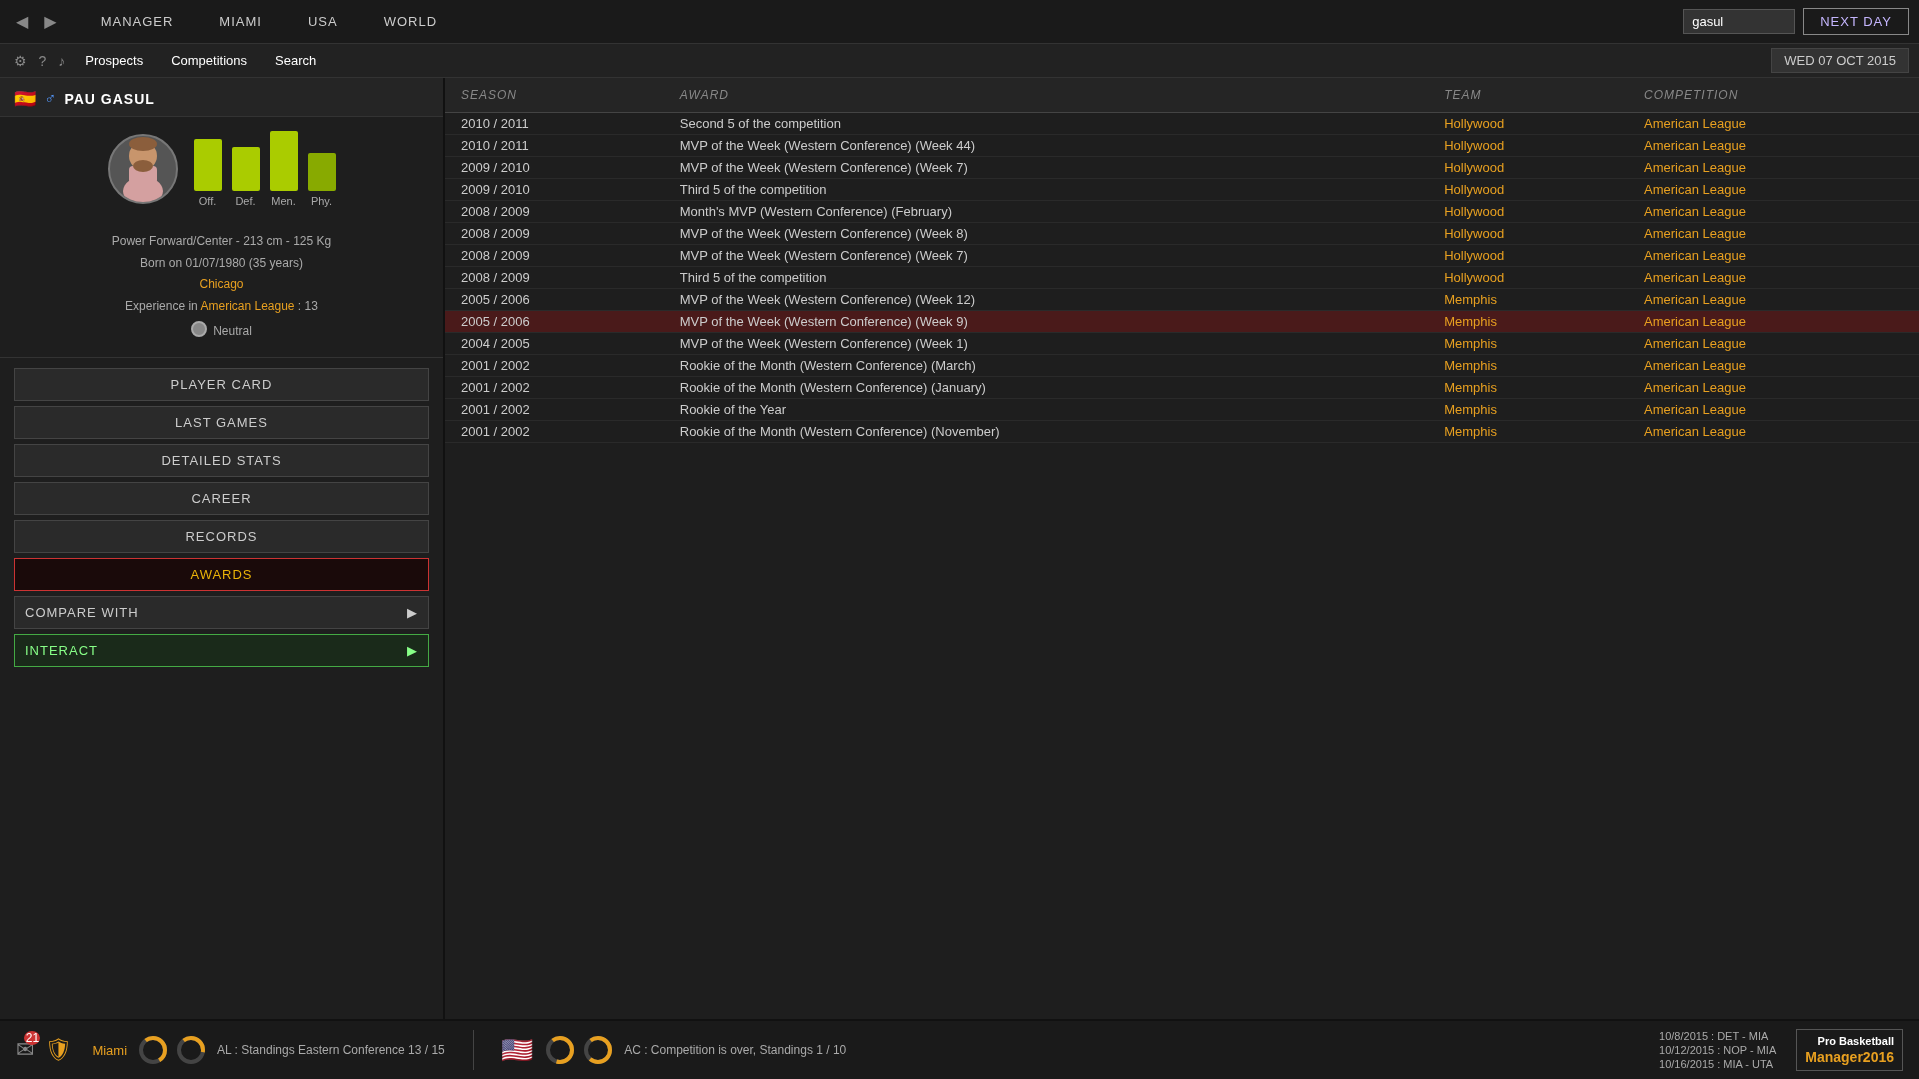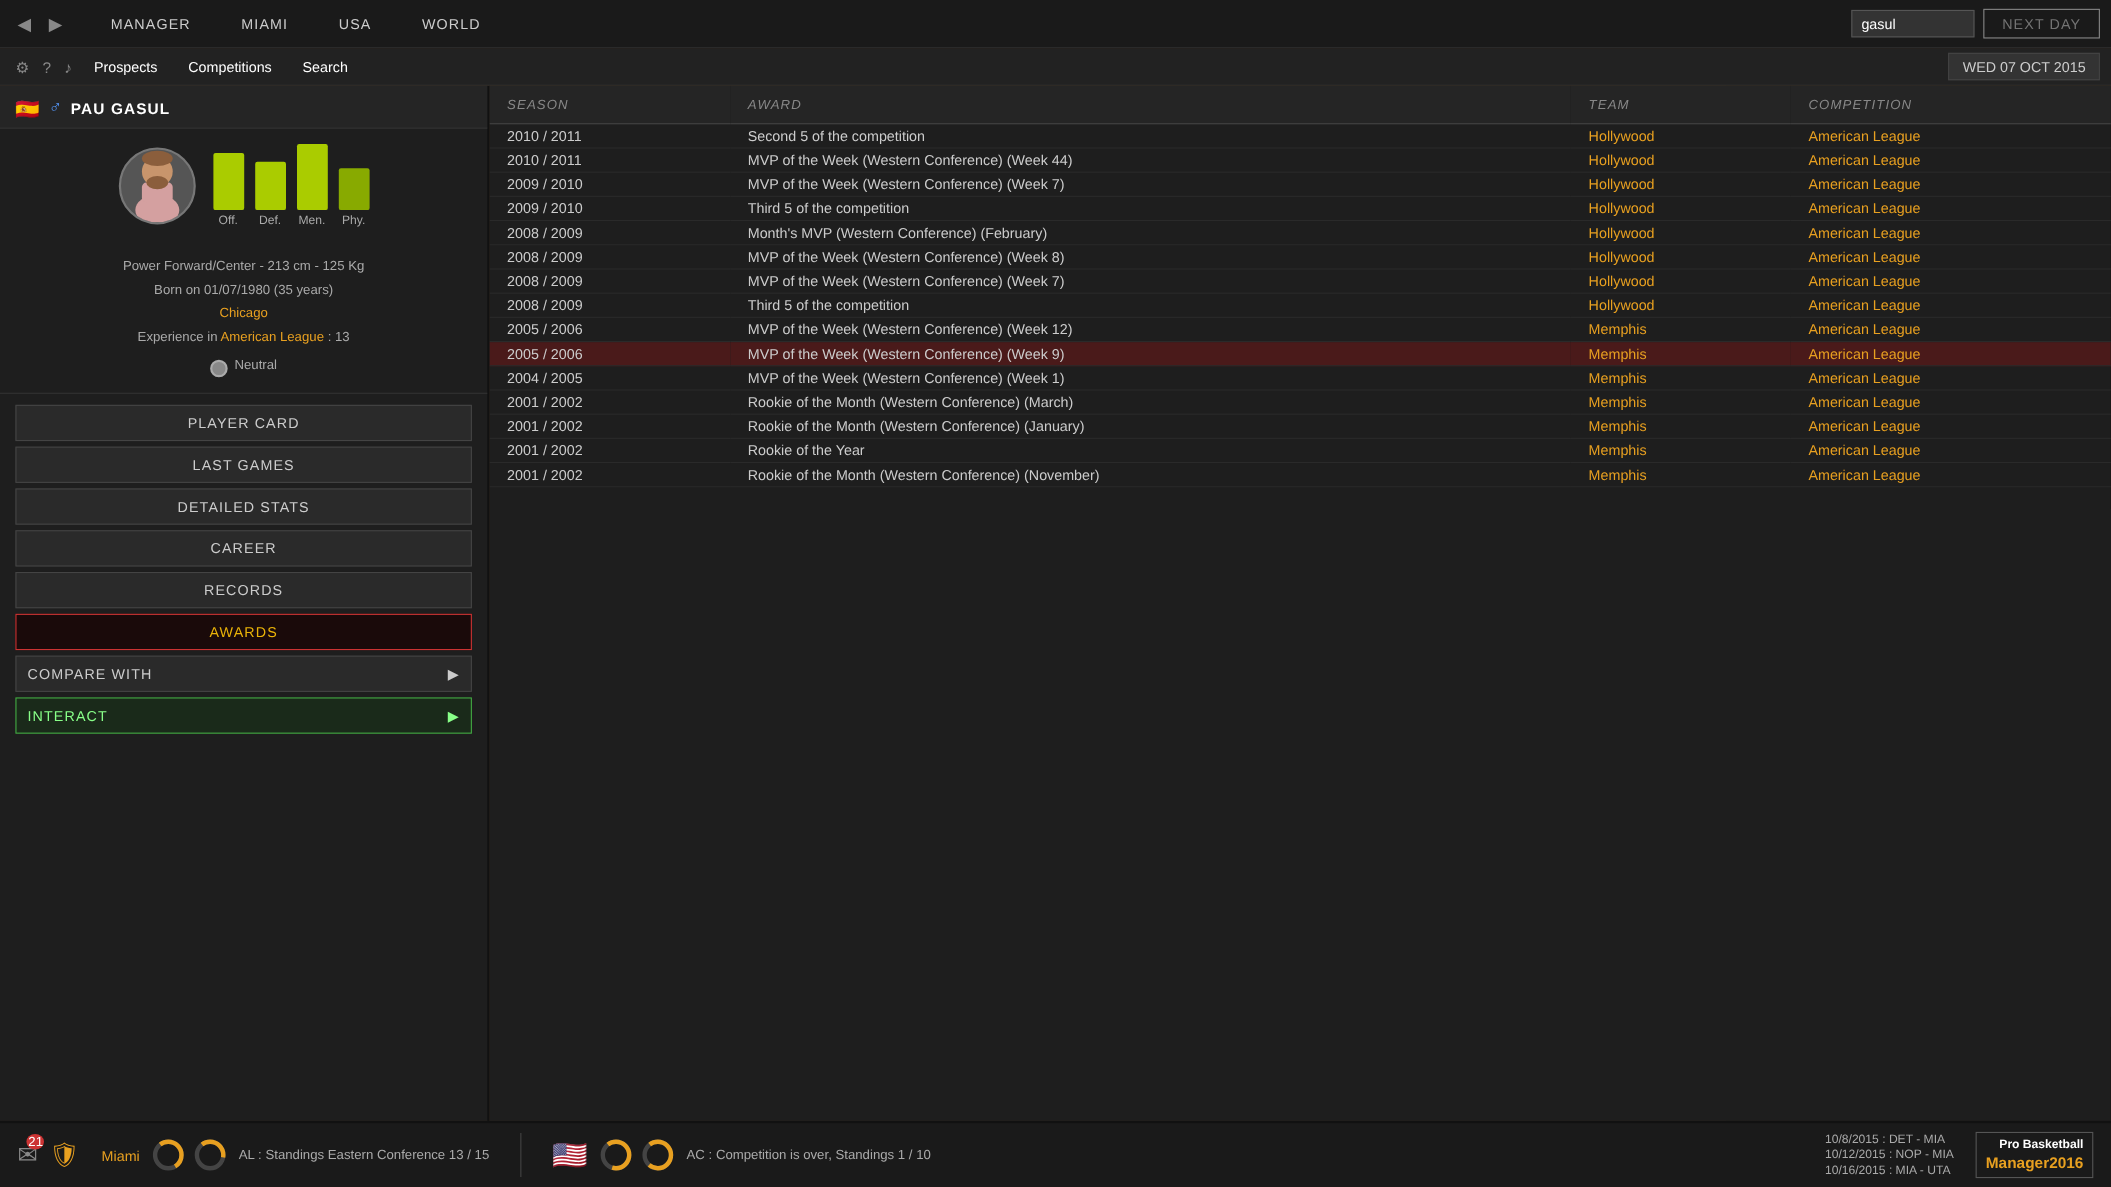--- a/index.html
+++ b/index.html
@@ -49,21 +49,21 @@
       background: #333;
       border: 1px solid #555;
       color: #fff;
       padding: 4px 8px;
       width: 112px;
       font-size: 13px;
     }
     .next-day-btn {
       background: #1a1a1a;
       border: 1px solid #888;
-      color: #737373;
+      color: #c4b5fd;
       padding: 5px 16px;
       font-size: 13px;
       cursor: pointer;
       letter-spacing: 1px;
     }
 
     
     .sub-nav {
       display: flex;
       align-items: center;
@@ -208,21 +208,21 @@
     .player-details .city-link {
       color: #e8a020;
       cursor: pointer;
     }
     .player-details .league-link {
       color: #e8a020;
       cursor: pointer;
     }
     .neutral-badge {
       display: flex;
-      align-items: flex-end;
+      align-items: flex-start;
       justify-content: center;
       gap: 6px;
       margin-top: 4px;
       color: #aaa;
     }
     .neutral-dot {
       width: 16px;
       height: 16px;
       border-radius: 50%;
       background: #888;

